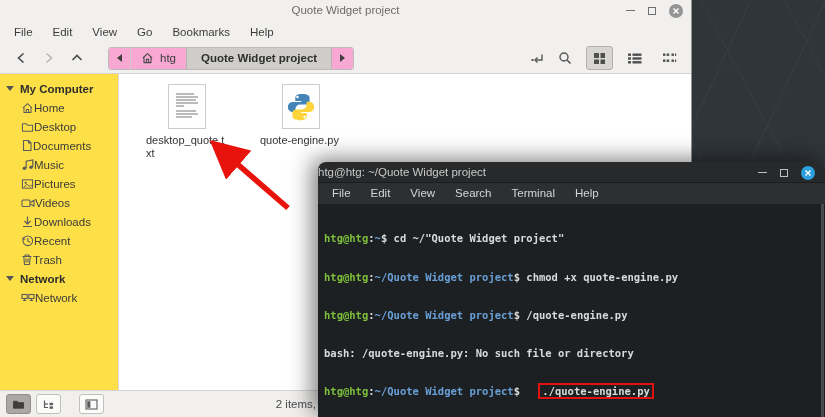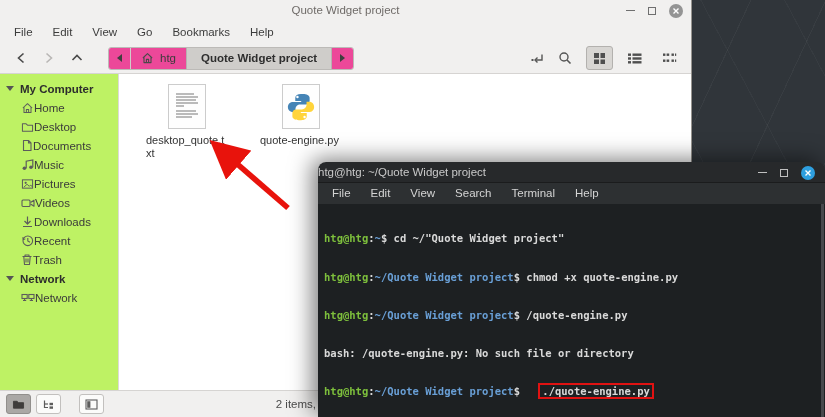--- a/index.html
+++ b/index.html
@@ -25,35 +25,35 @@
   .wc-close { width:14px; height:14px; border-radius:50%; background:#949494; display:flex; align-items:center; justify-content:center; }
   .wc-close svg { display:block; }
 
   .fm-menubar { height:22px; display:flex; align-items:center; padding-left:4px; flex:0 0 auto; }
   .fm-menubar .mitem { padding:0 10px; line-height:22px; }
 
   .fm-toolbar { height:31px; display:flex; align-items:center; padding:0 8px;
                 border-bottom:1px solid #d6d4d2; flex:0 0 auto; gap:2px; }
   .tool-btn { width:26px; height:24px; display:flex; align-items:center; justify-content:center; border-radius:3px; }
   .breadcrumb { display:flex; height:23px; border:1px solid #bcbab7; border-radius:3px; overflow:hidden; margin-left:16px; background:#fbfbfa; }
-  .bc-seg { display:flex; align-items:center; justify-content:center; background:#ec4899; }
+  .bc-seg { display:flex; align-items:center; justify-content:center; background:#f9a8d4; }
   .bc-arrow { width:21px; }
   .bc-home { padding:0 10px; gap:6px; border-left:1px solid #cfcdca; }
   .bc-current { padding:0 14px; background:#cfcdca; font-weight:bold; color:#2e2e2e;
                 border-left:1px solid #b5b3b0; border-right:1px solid #b5b3b0; }
   .tri { width:0; height:0; }
   .tri-left  { border-top:4px solid transparent; border-bottom:4px solid transparent; border-right:5px solid #3f3f3f; }
   .tri-right { border-top:4px solid transparent; border-bottom:4px solid transparent; border-left:5px solid #3f3f3f; }
   .tri-down  { border-left:4px solid transparent; border-right:4px solid transparent; border-top:5px solid #555; }
   .toolbar-spacer { flex:1; }
   .view-btn { width:27px; height:24px; display:flex; align-items:center; justify-content:center; border-radius:3px; margin-left:6px; }
   .view-btn.active { background:#d8d6d3; border:1px solid #b3b1ae; }
 
   .fm-body { flex:1; display:flex; min-height:0; }
-  .sidebar { width:119px; background:#bef264; border-right:1px solid #dcdad8; padding-top:5px; overflow:hidden; }
+  .sidebar { width:119px; background:#fde047; border-right:1px solid #dcdad8; padding-top:5px; overflow:hidden; }
   .sb-section { display:flex; align-items:center; gap:6px; padding:3px 6px; font-weight:bold; color:#2d2d2d; height:19px; }
   .sb-item { display:flex; align-items:center; padding:0 4px 0 21px; height:19px; color:#3b3b3b; }
   .sb-item svg { flex:0 0 auto; }
   .sb-label.underlined { text-decoration:underline; }
 
   .fm-main { flex:1; background:#ffffff; position:relative; }
   .file-tile { position:absolute; top:10px; width:96px; display:flex; flex-direction:column; align-items:center; }
   .file-tile.t1 { left:20px; }
   .file-tile.t2 { left:134px; }
   .icon-card { width:38px; height:45px; background:#fefefe; border:1px solid #cccccc; display:flex; align-items:center; justify-content:center; }

